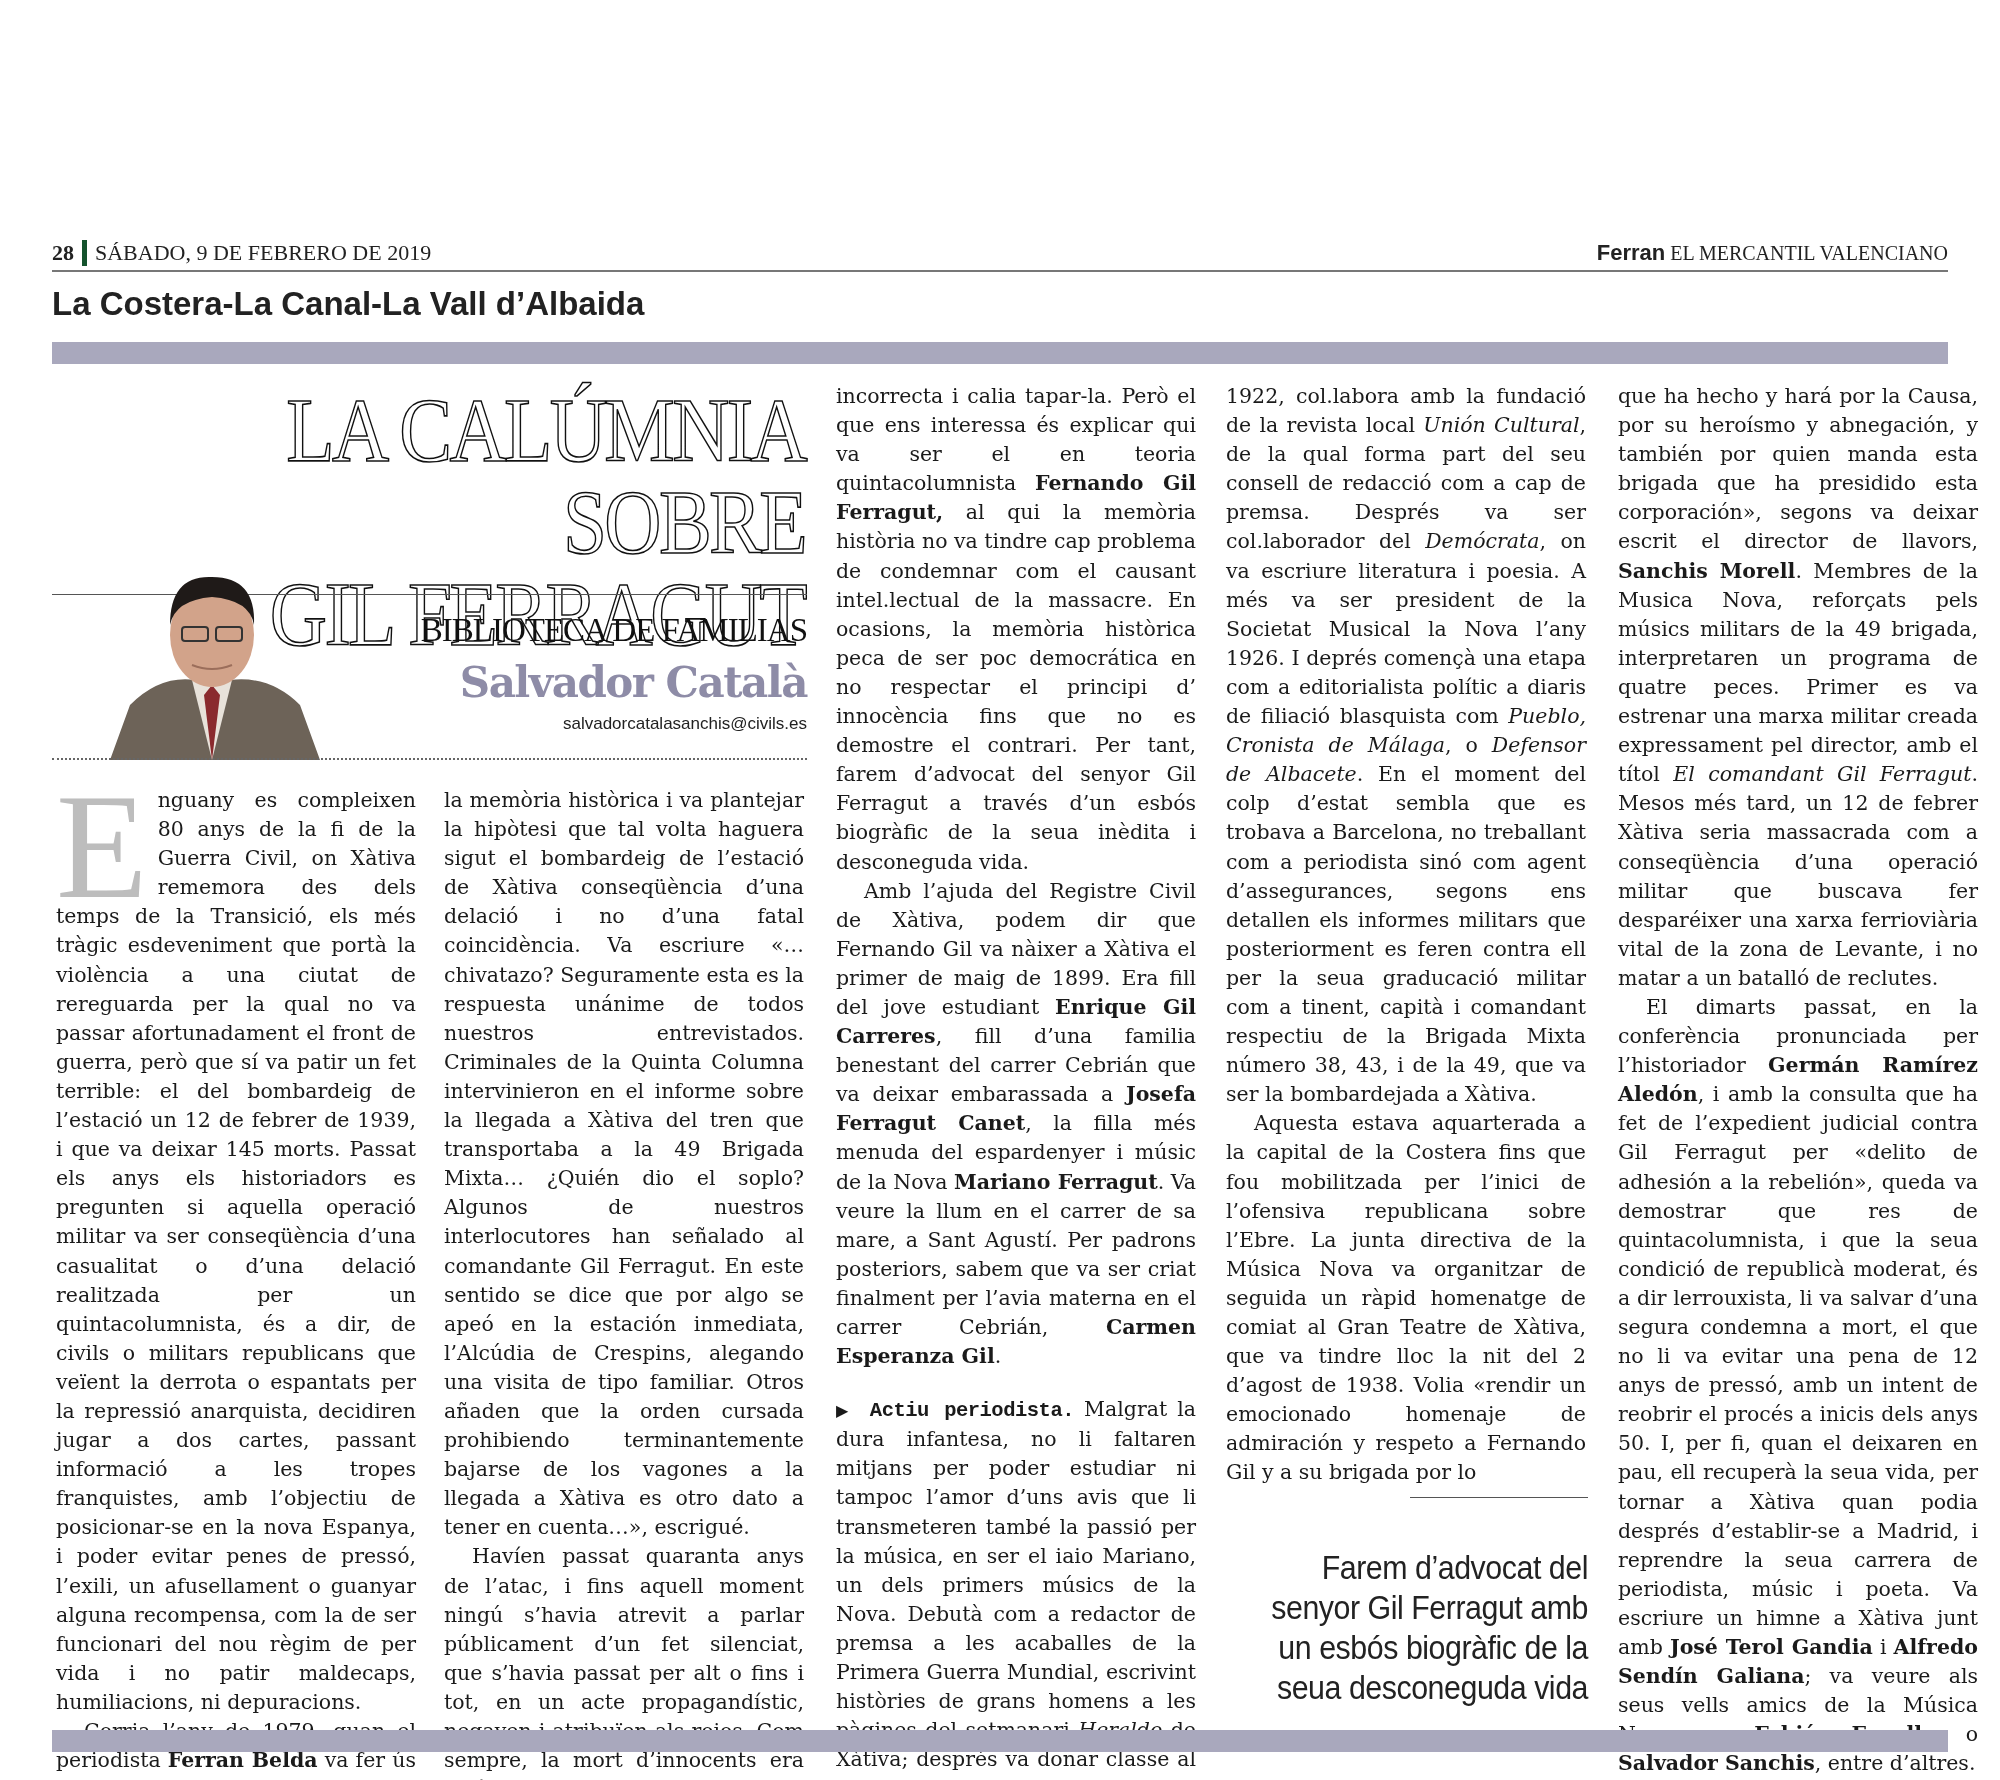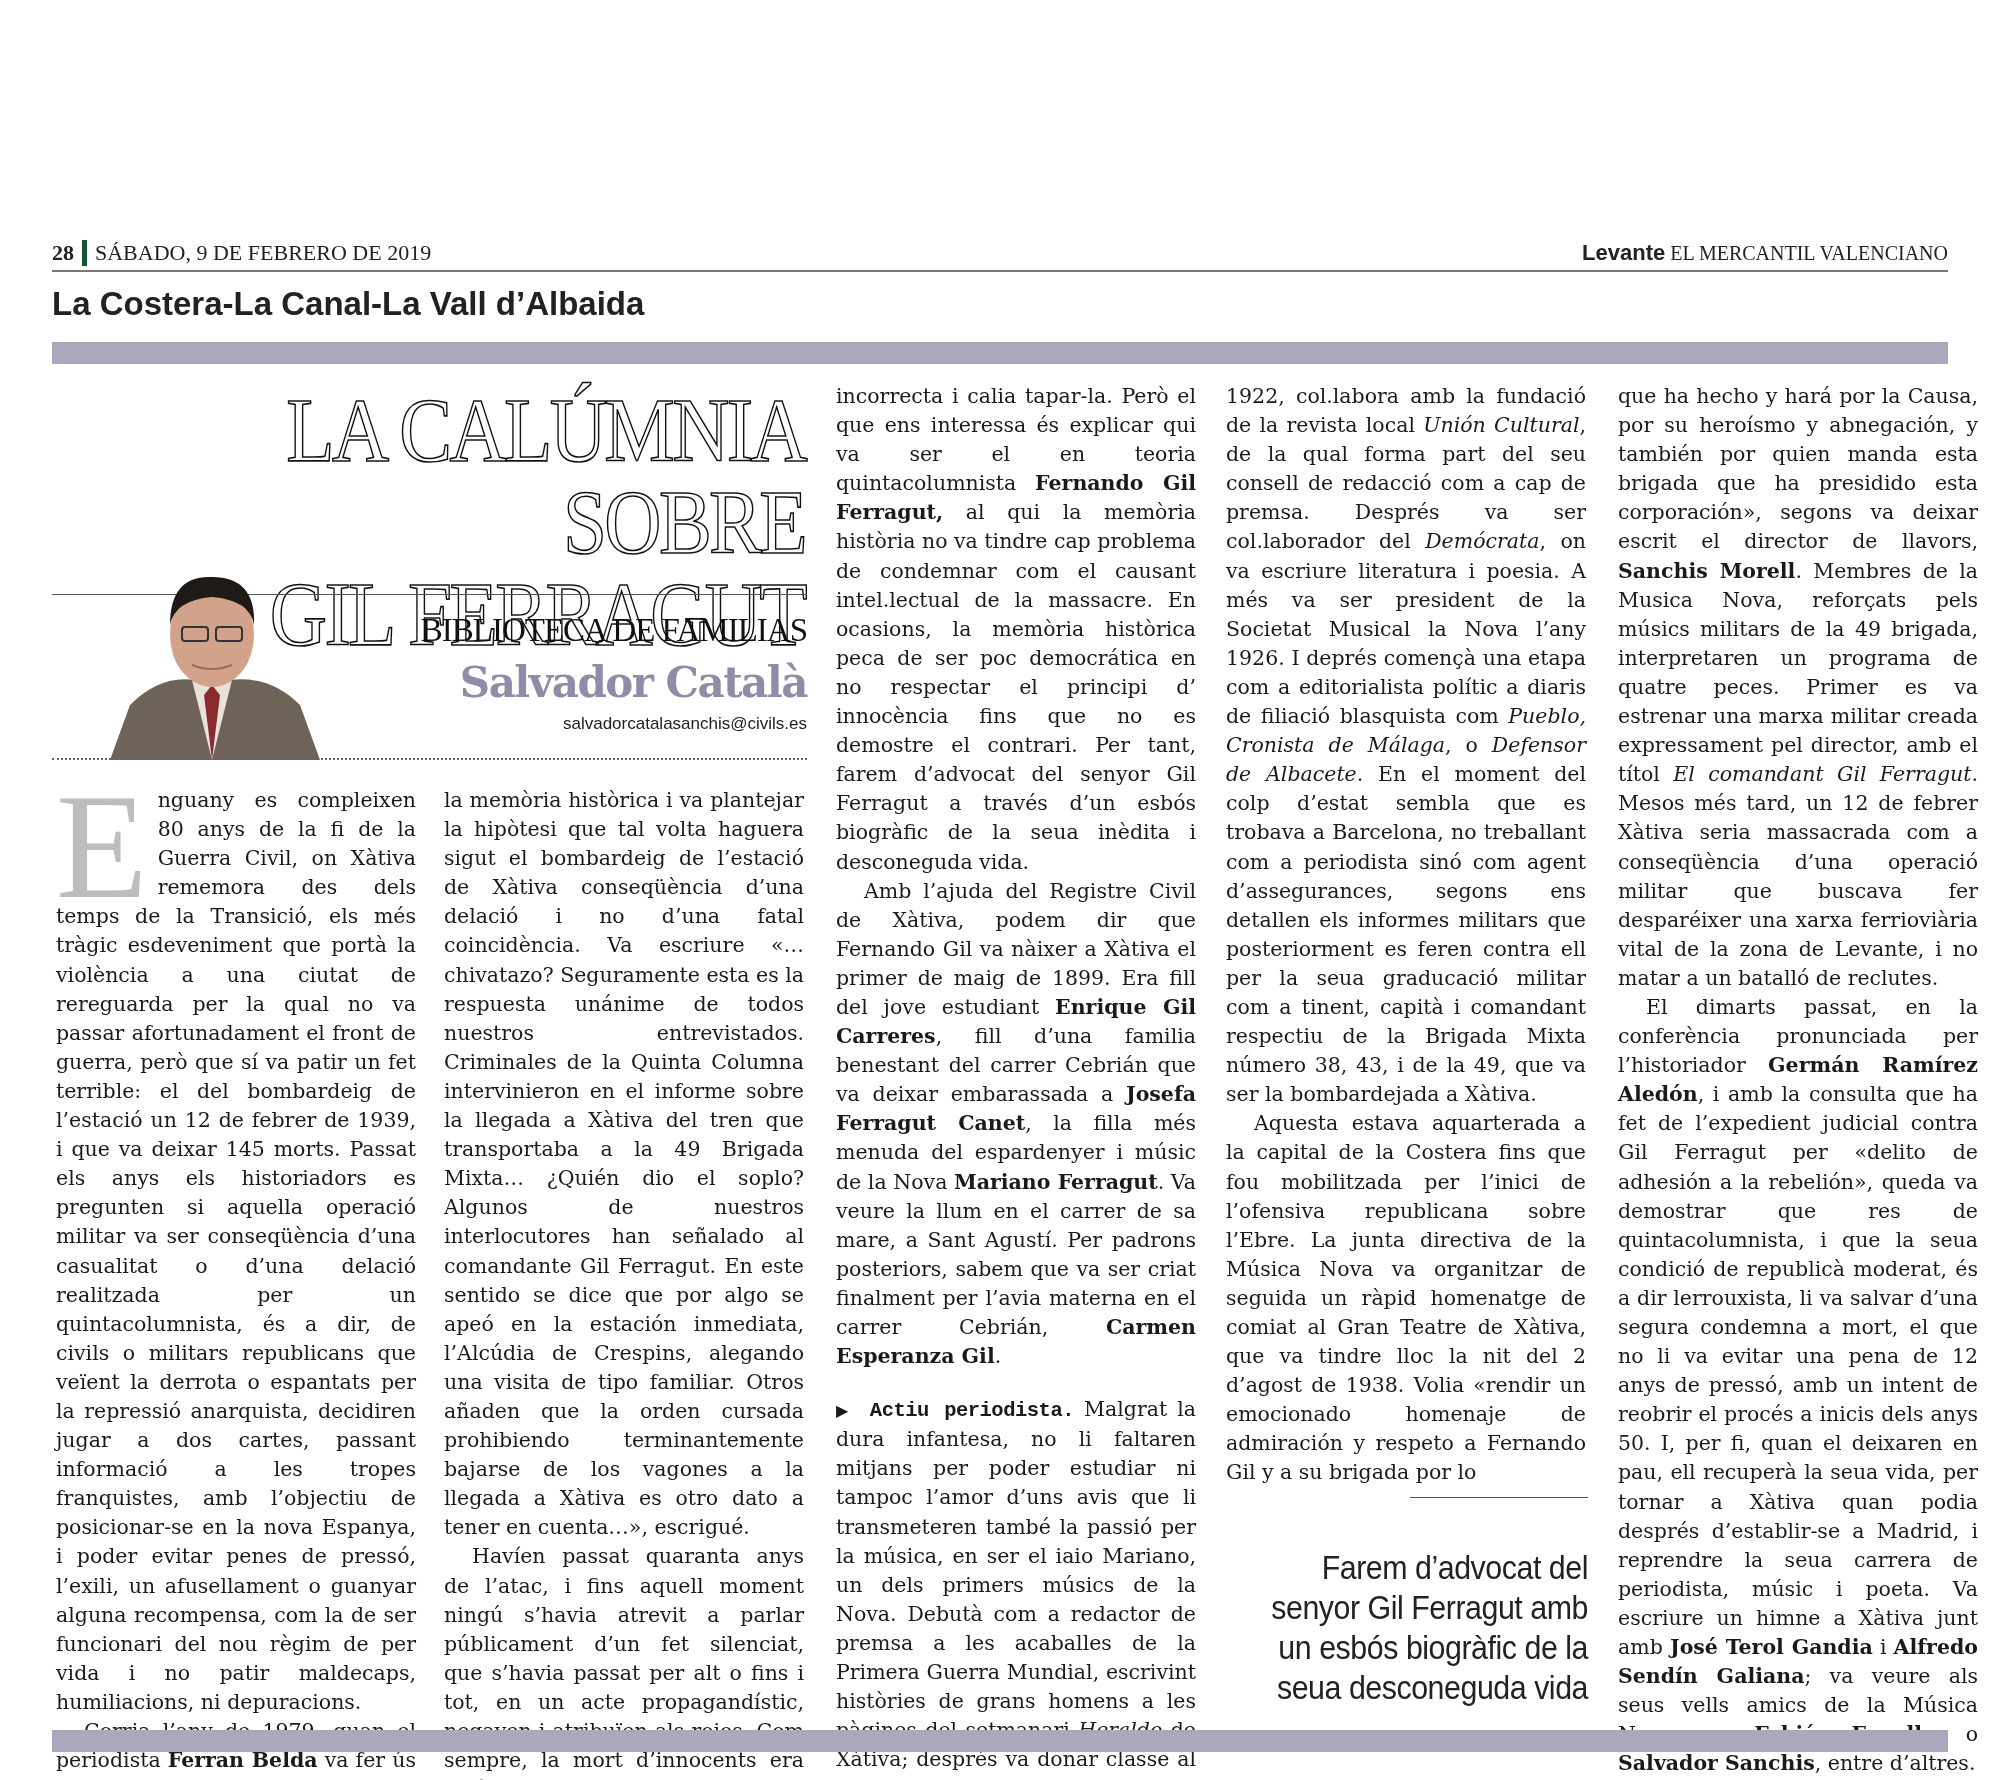--- a/index.html
+++ b/index.html
@@ -36,21 +36,21 @@
   .pullquote { left:1226px; width:362px; top:1548px; text-align:right; font-family:"Liberation Sans", sans-serif; font-weight:normal; font-size:33px; line-height:40px; color:#222; letter-spacing:-0.5px; transform:scaleX(0.92); transform-origin:right top; }
 </style>
 </head>
 <body>
 
 <div class="abs folio">
   <span class="pg">28</span>
   <span>SÁBADO, 9 DE FEBRERO DE 2019</span>
 </div>
 <div class="abs masthead-right">
-  <span class="brand">Levante</span>
+  <span class="brand">Ferran</span>
   <span>EL MERCANTIL VALENCIANO</span>
 </div>
 <div class="abs rule-top"></div>
 <div class="abs section">La Costera-La Canal-La Vall d’Albaida</div>
 <div class="abs band top"></div>
 
 <div class="abs headline">
   <div>LA CALÚMNIA SOBRE</div>
   <div>GIL FERRAGUT</div>
 </div>

